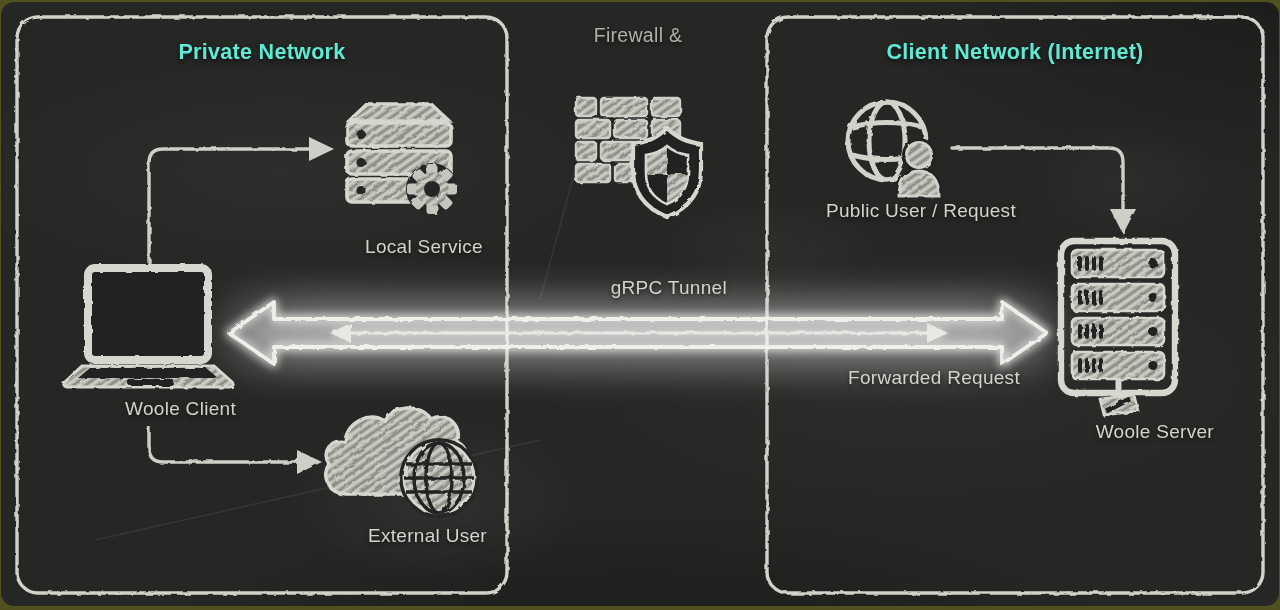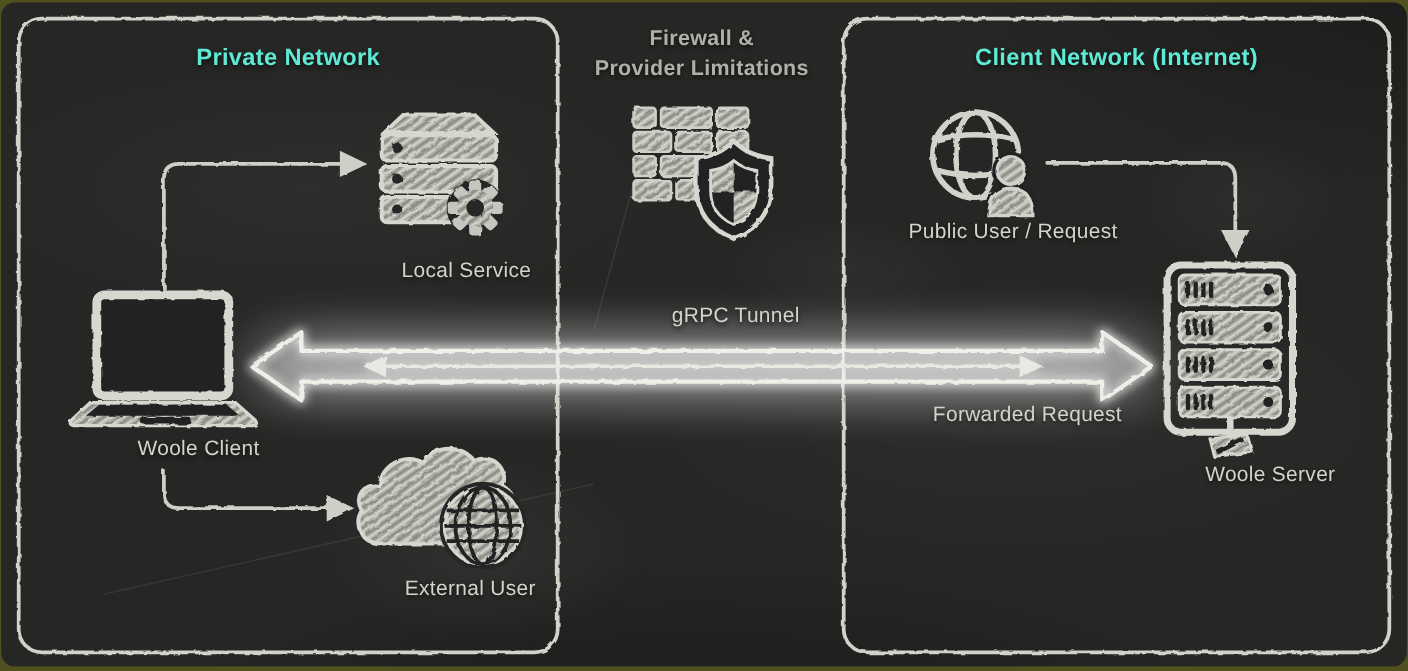--- a/index.html
+++ b/index.html
@@ -28,21 +28,21 @@
   }
 
   .panel-title{
     position:absolute; text-align:center; font-weight:bold;
     font-size:21.5px; color:#5eead4; letter-spacing:.3px;
     text-shadow:0 3px 5px rgba(0,0,0,.6); z-index:6;
   }
   .mid-title{
     position:absolute; left:512px; top:22px; width:252px; z-index:6;
     text-align:center; font-size:19.5px; line-height:27px;
-    color:#b0b0aa; letter-spacing:.3px; text-shadow:0 2px 4px rgba(0,0,0,.55);font-weight:bold;
+    color:#b0b0aa; letter-spacing:.3px; text-shadow:0 2px 4px rgba(0,0,0,.55);
   }
   .label{
     position:absolute; text-align:right; z-index:6;
     font-size:19px; color:#d3d3cc; letter-spacing:.3px;
     text-shadow:0 2px 4px rgba(0,0,0,.55);
   }
 
   
   .beam-soft{
     position:absolute; left:212px; top:295px; width:856px; height:76px; z-index:3;
@@ -258,21 +258,20 @@
     </g>
   </g>
 </svg>
 
 <div class="panel-title" style="left:62px;top:40px;width:400px">Private Network</div>
 
 <div class="panel-title" style="left:815px;top:40px;width:400px">Client Network (Internet)</div>
 
 <div class="mid-title">
   <div>Firewall &amp;</div>
-  <div>Provider Limitations</div>
 </div>
 
 <div class="label" style="left:303px;top:236px;width:180px">Local Service</div>
 
 <div class="label" style="left:56px;top:398px;width:180px">Woole Client</div>
 
 <div class="label" style="left:307px;top:525px;width:180px">External User</div>
 
 <div class="label" style="left:547px;top:277px;width:180px">gRPC Tunnel</div>
 

